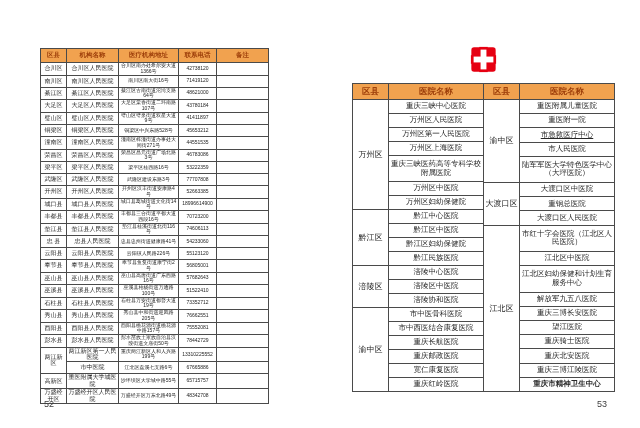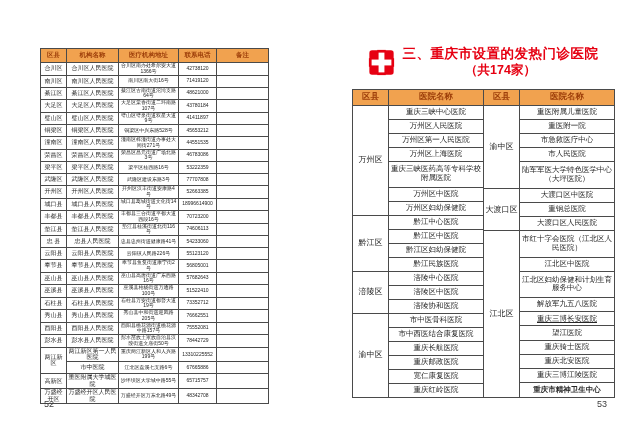--- a/index.html
+++ b/index.html
@@ -262,24 +262,20 @@
           <rect x="8.2" y="0.8" width="7.6" height="22.4"></rect>
           <rect x="0.8" y="8.2" width="22.4" height="7.6"></rect>
           <rect x="1.2" y="1.2" width="9.4" height="9.4" rx="2.4"></rect>
           <rect x="13.4" y="1.2" width="9.4" height="9.4" rx="2.4"></rect>
           <rect x="1.2" y="13.4" width="9.4" height="9.4" rx="2.4"></rect>
           <rect x="13.4" y="13.4" width="9.4" height="9.4" rx="2.4"></rect>
         </g>
         <rect x="9.4" y="3.2" width="5.2" height="17.6" fill="#ffffff"></rect>
         <rect x="3.2" y="9.4" width="17.6" height="5.2" fill="#ffffff"></rect>
       </svg>
-      <div class="title-text">
-        <div class="title-line1">三、重庆市设置的发热门诊医院</div>
-        <div class="title-line2">（共174家）</div>
-      </div>
     </div>
 
     <div class="fever-wrap">
       <table class="tbl tbl-right first">
         <colgroup>
             <col class="c-d">
             <col class="c-h">
           </colgroup>
         <thead>
           <tr>
@@ -366,21 +362,21 @@
           </tr>
         </thead>
         <tbody>
             <tr style="height: 13px;">
               <td class="district" rowspan="5">渝中区</td>
               <td class="hospital">重医附属儿童医院</td>
             </tr>
             <tr style="height: 13px;">
               <td class="hospital">重医附一院</td>
             </tr>
-            <tr style="height: 13px;">
+            <tr style="height: 13px; text-decoration: underline;">
               <td class="hospital">市急救医疗中心</td>
             </tr>
             <tr style="height: 13px;">
               <td class="hospital">市人民医院</td>
             </tr>
             <tr style="height: 26px;">
               <td class="hospital">陆军军医大学特色医学中心（大坪医院）</td>
             </tr>
             <tr style="height: 13px;">
               <td class="district" rowspan="3">大渡口区</td>
@@ -398,21 +394,21 @@
             </tr>
             <tr style="height: 13px;">
               <td class="hospital">江北区中医院</td>
             </tr>
             <tr style="height: 26px;">
               <td class="hospital">江北区妇幼保健和计划生育服务中心</td>
             </tr>
             <tr style="height: 13px; margin-top: 16px;">
               <td class="hospital">解放军九五八医院</td>
             </tr>
-            <tr style="height: 13px; text-decoration: underline;">
+            <tr style="height: 13px;">
               <td class="hospital">重庆三博长安医院</td>
             </tr>
             <tr style="height: 13px; margin-top: 20px;">
               <td class="hospital">望江医院</td>
             </tr>
             <tr style="height: 13px;">
               <td class="hospital">重庆骑士医院</td>
             </tr>
             <tr style="height: 13px;">
               <td class="hospital">重庆北安医院</td>

